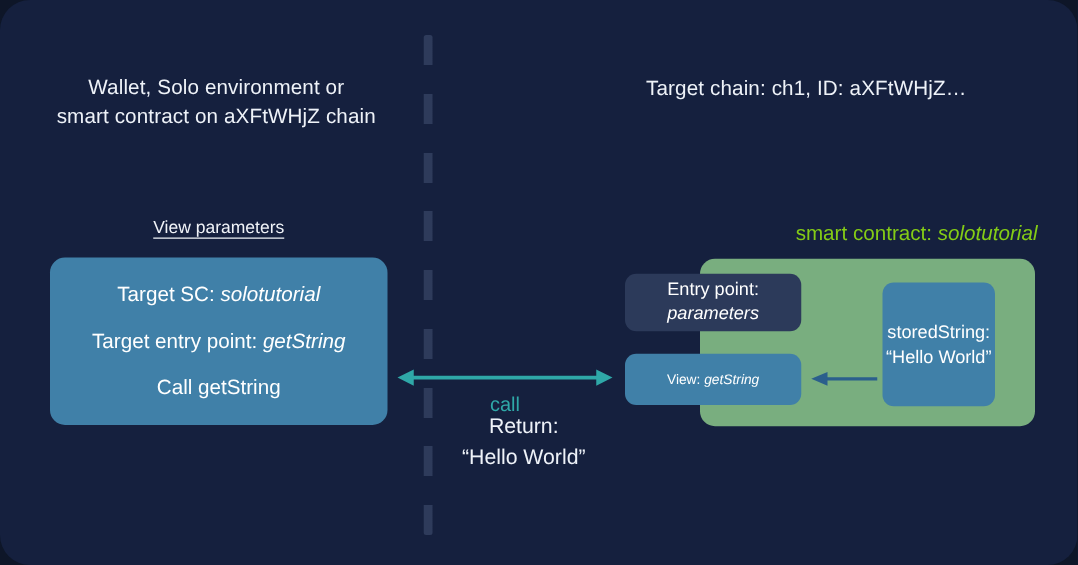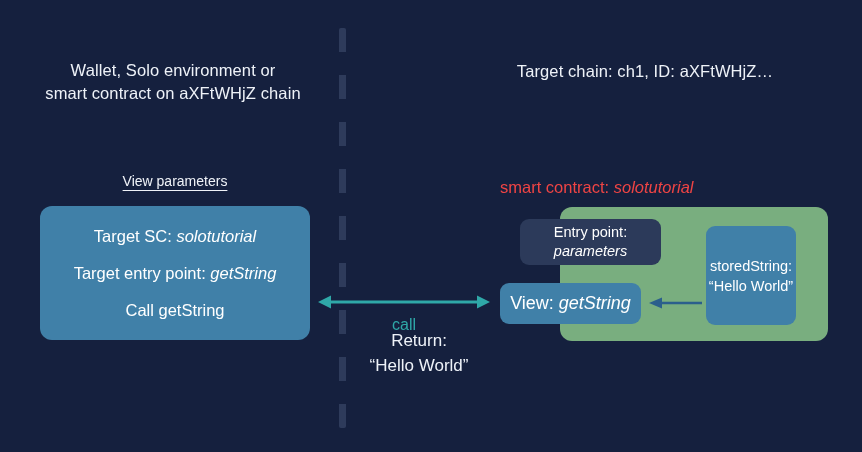--- a/index.html
+++ b/index.html
@@ -8,20 +8,21 @@
     background: #0e1628;
   }
   #canvas {
     position: relative;
     width: 862px;
     height: 452px;
     background: #15203e;
     overflow: hidden;
     font-family: "Liberation Sans", sans-serif;
     color: #ffffff;
+    border-radius: 24px;
   }
 
   
   .divider {
     position: absolute;
     left: 339px;
     top: 28px;
     width: 7px;
     height: 400px;
     background-image: repeating-linear-gradient(
@@ -116,36 +117,36 @@
     line-height: 25px;
     color: #eef2f8;
   }
 
   
   #sc-title {
     position: absolute;
     left: 500px;
     top: 178px;
     width: 330px;
-    text-align: left;
+    text-align: right;
     font-size: 16.5px;
-    color: #ef4444;
+    color: #84cc16;
   }
   #sc-container {
     position: absolute;
     left: 560px;
     top: 207px;
     width: 268px;
     height: 134px;
     background: #79ae7f;
     border-radius: 12px;
   }
   #entry-point-box {
     position: absolute;
-    left: 520px;
+    left: 500px;
     top: 219px;
     width: 141px;
     height: 46px;
     background: #2c3a5a;
     border-radius: 9px;
     display: flex;
     flex-direction: column;
     align-items: center;
     justify-content: center;
   }
@@ -161,21 +162,21 @@
     top: 283px;
     width: 141px;
     height: 41px;
     background: #4080a8;
     border-radius: 9px;
     display: flex;
     align-items: center;
     justify-content: center;
   }
   #view-box .line {
-    font-size: 18px;
+    font-size: 11px;
     color: #ffffff;
     white-space: nowrap;
   }
   #stored-string-box {
     position: absolute;
     left: 706px;
     top: 226px;
     width: 90px;
     height: 99px;
     background: #4080a8;

